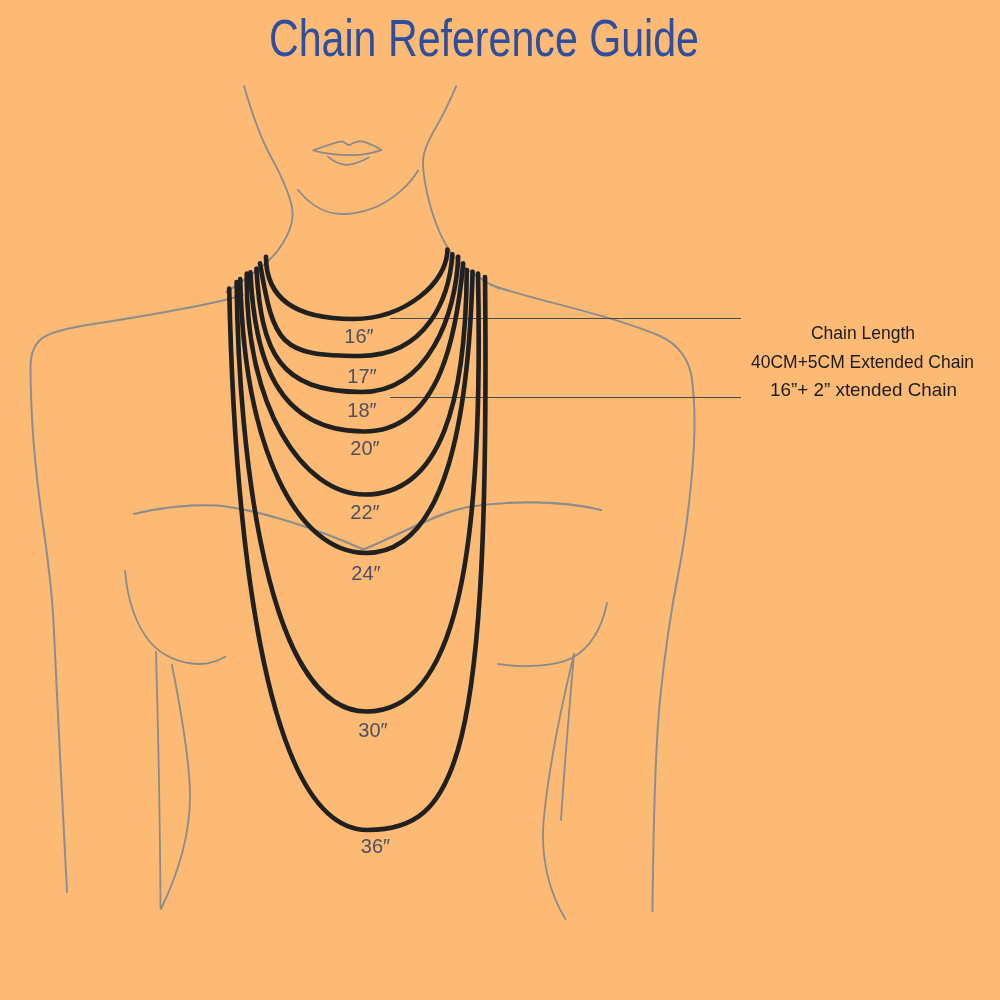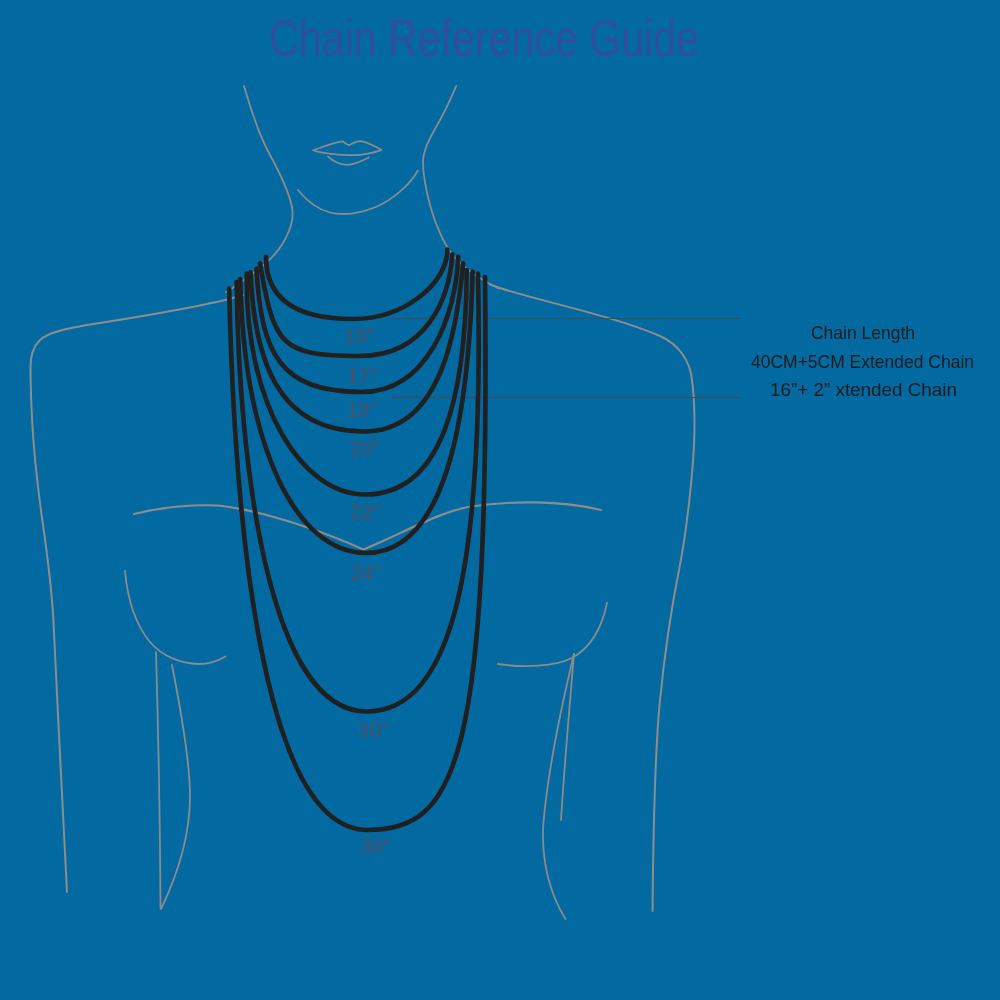--- a/index.html
+++ b/index.html
@@ -1,16 +1,16 @@
 <!DOCTYPE html>
 <html><head>
 <meta charset="utf-8">
 <style>
   html,body { margin:0; padding:0; background:#ffffff; }
-  .page { position:relative; width:1000px; height:1000px; background:#0369a1;
+  .page { position:relative; width:1000px; height:1000px; background:#fdba74;
           font-family:"Liberation Sans", sans-serif; overflow:hidden; }
   svg { position:absolute; left:0; top:0; }
   .fig { fill:none; stroke:#8b8b8b; stroke-width:1.8; stroke-linecap:round; }
   .figv { stroke-width:2.2; stroke:#8c8c8c; }
   .figs { stroke-width:2.0; stroke:#8d8d8d; }
   .chain { fill:none; stroke:#202020; stroke-width:4.65; stroke-linecap:round; }
   .lab { fill:#4f4f64; font-size:20px; text-anchor:middle;
          font-family:"Liberation Sans", sans-serif; }
   .ptr { stroke:#4a4a4a; stroke-width:1.1; }
   .title { fill:#2f4f9d; font-size:52px; text-anchor:middle;

